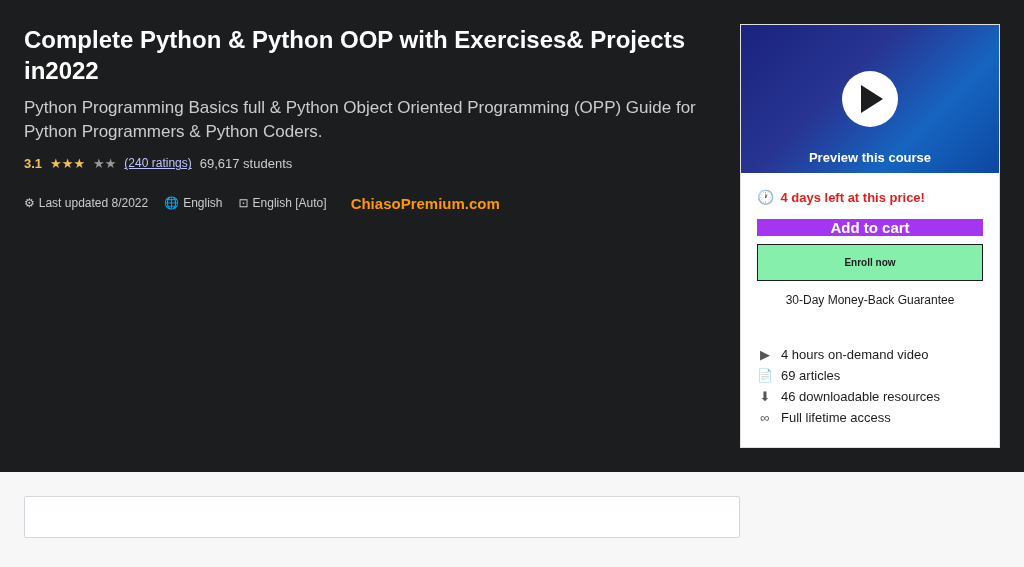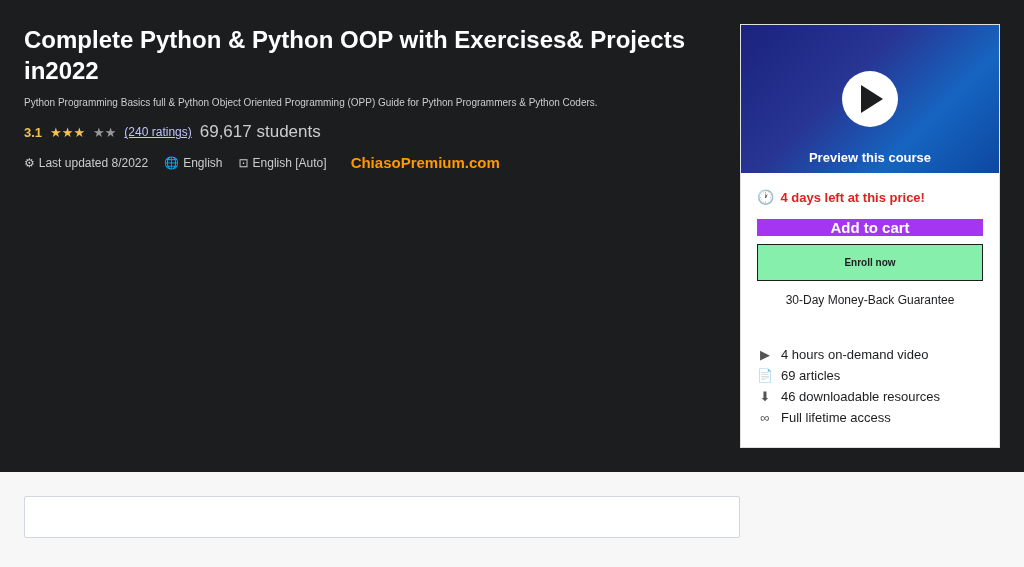--- a/index.html
+++ b/index.html
@@ -4,27 +4,27 @@
   <style>
     * { box-sizing: border-box; margin: 0; padding: 0; }
     body { font-family: 'Segoe UI', Arial, sans-serif; font-size: 14px; background: #f7f7f7; }
 
     .page-wrapper { display: flex; flex-direction: column; width: 1024px; min-height: 567px; overflow: hidden; }
 
     
     .hero { background: #1c1d1f; color: #fff; padding: 24px 24px 24px 24px; display: flex; flex-direction: row; min-height: 170px; }
     .hero-left { flex: 1; }
     .hero-title { font-size: 24px; font-weight: 700; line-height: 1.3; margin-bottom: 10px; }
-    .hero-subtitle { font-size: 10px; color: #ccc; margin-bottom: 12px; line-height: 1.4; }
-    .rating-row { display: flex; align-items: center; gap: 8px; margin-bottom: 12px; font-size: 13px; }
+    .hero-subtitle { font-size: 17px; color: #ccc; margin-bottom: 12px; line-height: 1.4; }
+    .rating-row { display: flex; align-items: center; gap: 8px; margin-bottom: 24px; font-size: 13px; }
     .rating-number { color: #f4c150; font-weight: 700; }
     .stars { color: #f4c150; font-size: 13px; }
     .star-empty { color: #999; }
     .ratings-link { color: #c0c4fc; text-decoration: underline; font-size: 12px; }
-    .students { color: #ccc; font-size: 17px; }
+    .students { color: #ccc; font-size: 13px; }
     .created-row { font-size: 12px; color: #ccc; margin-bottom: 6px; }
     .created-link { color: #c0c4fc; text-decoration: underline; }
     .meta-row { display: flex; align-items: center; gap: 16px; font-size: 12px; color: #ccc; }
     .meta-item { display: flex; align-items: center; gap: 4px; }
     .watermark { color: #f90; font-weight: 700; font-size: 15px; margin-left: 8px; }
 
     
     .sidebar { width: 260px; background: #fff; border: 1px solid #e0e0e0; position: relative; display: flex; flex-direction: column; }
     .course-thumb { width: 100%; height: 148px; background: #000000; display: flex; align-items: center; justify-content: center; position: relative; overflow: hidden; cursor: pointer; }
     .thumb-bg { width: 100%; height: 100%; background: linear-gradient(135deg, #1a237e 0%, #283593 40%, #1565c0 70%, #0d47a1 100%); display: flex; align-items: center; justify-content: center; }

